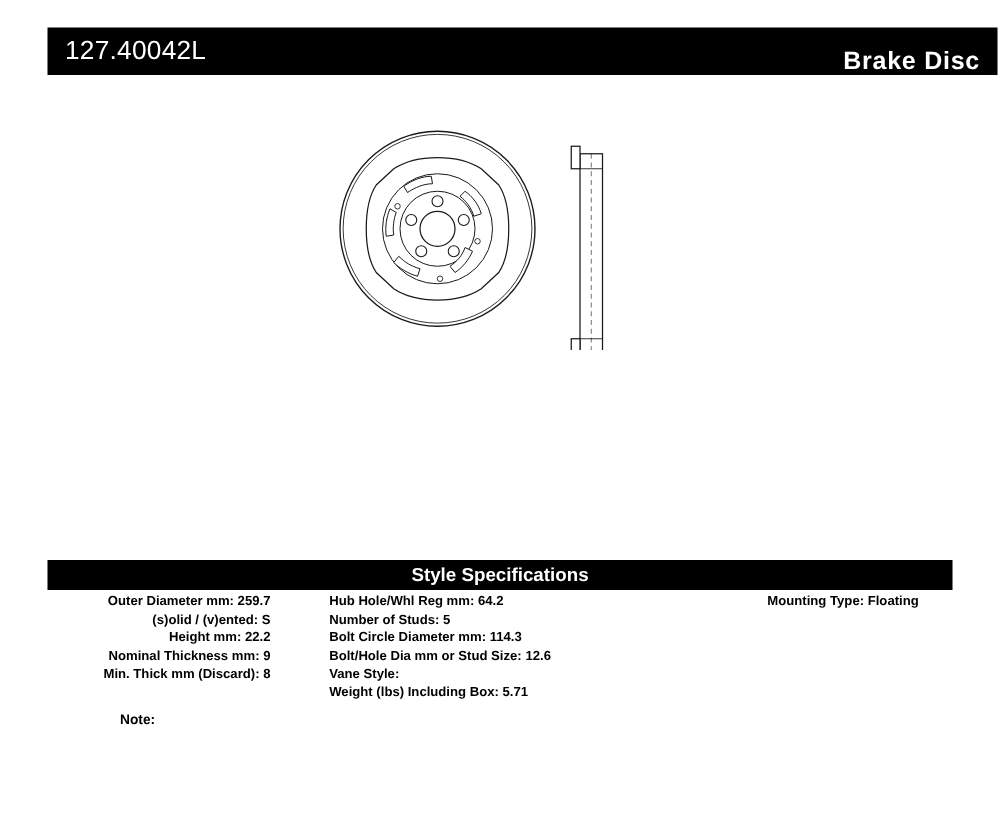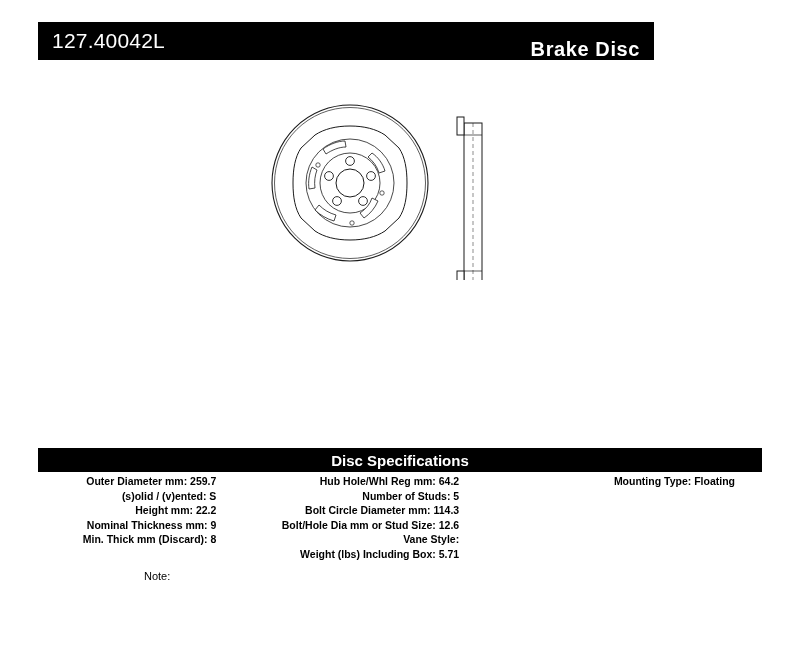--- a/index.html
+++ b/index.html
@@ -14,21 +14,21 @@
     color: #000000;
     position: relative;
     overflow: hidden;
   }
 
   
   .header-bar {
     position: absolute;
     left: 38px;
     top: 22px;
-    width: 616px;
+    width: 760px;
     height: 38px;
     background: #000000;
     display: flex;
     align-items: center;
     justify-content: space-between;
     box-sizing: border-box;
     padding: 0 14px;
   }
   .part-number {
     color: #ffffff;
@@ -83,21 +83,20 @@
   .spec-col {
     box-sizing: border-box;
   }
   .spec-col.col-left {
     width: 207px;
     text-align: right;
     padding-right: 2px;
   }
   .spec-col.col-mid {
     width: 227px;
-    text-align: right;
     padding-right: 2px;
   }
   .spec-col.col-right {
     width: 290px;
     text-align: right;
     padding-right: 27px;
   }
   .spec-line {
     font-size: 10.5px;
     font-weight: bold;
@@ -108,22 +107,21 @@
     position: absolute;
     left: 38px;
     top: 570px;
     width: 724px;
   }
   .note-label {
     position: absolute;
     left: 58px;
     top: 0;
     font-size: 11px;
-    font-weight: normal;
-    margin-left: 48px;
+    font-weight: bold;
   }
 </style>
 </head>
 <body>
 
 <div class="header-bar">
   <span class="part-number">127.40042L</span>
   <span class="product-type">Brake Disc</span>
 </div>
 
@@ -180,21 +178,21 @@
         <rect x="197" y="176" width="7" height="18" stroke-width="1" fill="#ffffff"></rect>
 
         <line x1="204" y1="40" x2="222" y2="40" stroke-width="0.7"></line>
         <line x1="204" y1="176" x2="222" y2="176" stroke-width="0.7"></line>
         <line x1="213" y1="28" x2="213" y2="188" stroke-width="0.5" stroke-dasharray="4 3"></line>
       </g>
     </g>
   </svg>
 </div>
 
-<div class="spec-header">Disc Specifications</div>
+<div class="spec-header">Style Specifications</div>
 
 <div class="spec-body">
   <div class="spec-col col-left">
     <div class="spec-line">Outer Diameter mm: 259.7</div>
     <div class="spec-line">(s)olid / (v)ented: S</div>
     <div class="spec-line">Height mm: 22.2</div>
     <div class="spec-line">Nominal Thickness mm: 9</div>
     <div class="spec-line">Min. Thick mm (Discard): 8</div>
   </div>
 

